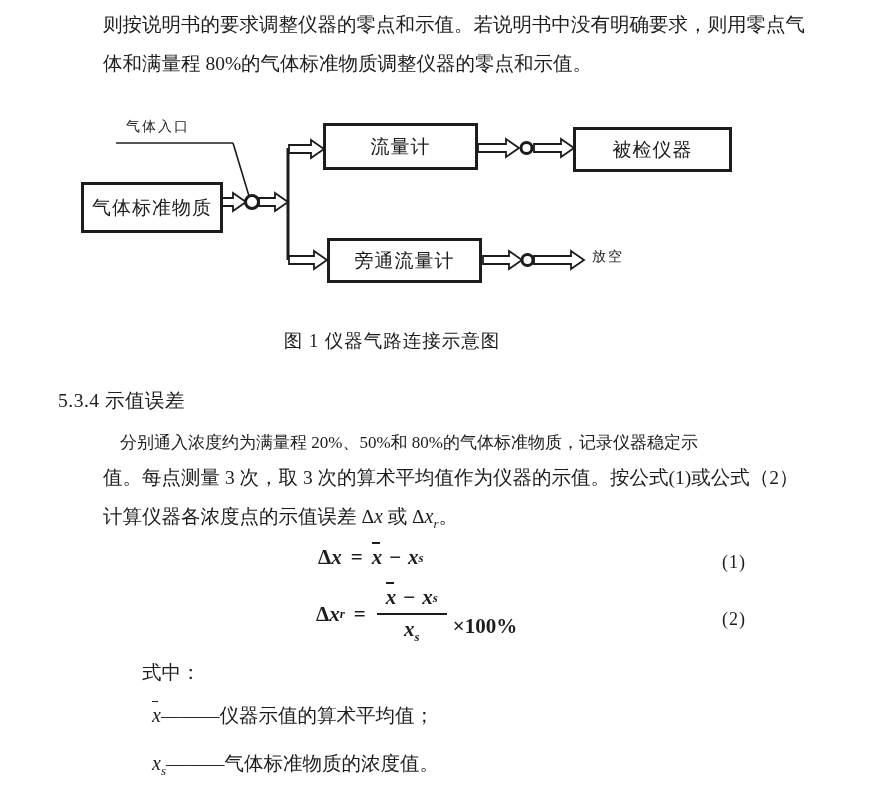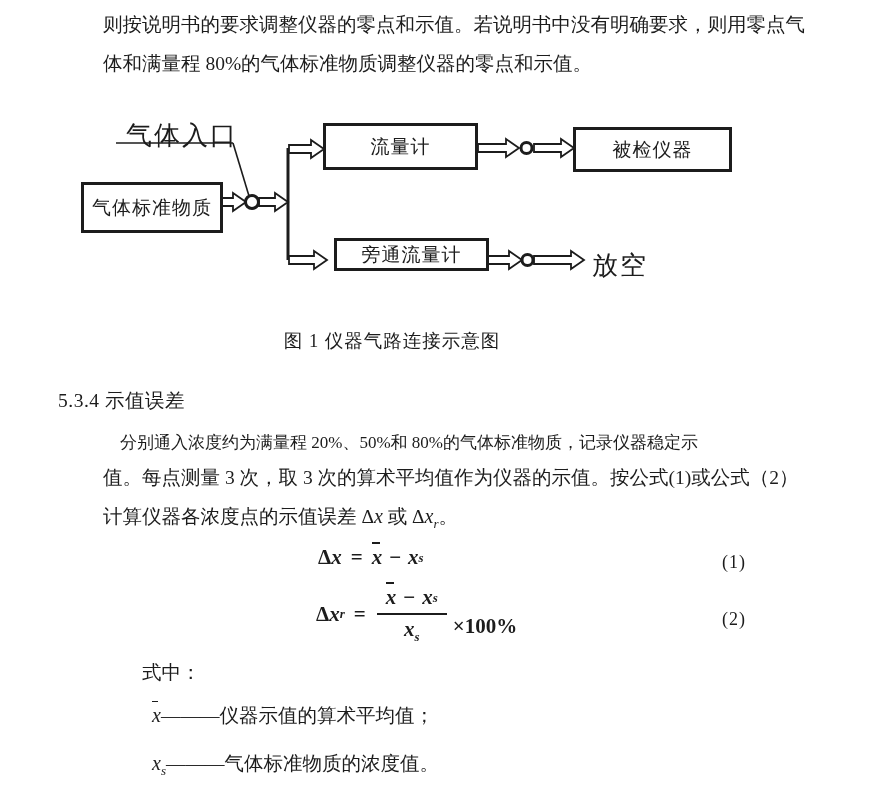--- a/index.html
+++ b/index.html
@@ -12,21 +12,21 @@
   .heading{position:absolute;font-size:19.5px;line-height:24px;white-space:nowrap;letter-spacing:.5px;}
   .caption{position:absolute;left:92px;top:328px;width:600px;text-align:center;
     font-size:18.5px;letter-spacing:1px;white-space:nowrap;}
   
   .diagram-svg{position:absolute;left:0;top:0;z-index:1;}
   .dbox{
     position:absolute;z-index:2;background:#ffffff;border:3px solid #1c1c1c;
     display:flex;align-items:center;justify-content:center;
     font-size:19px;letter-spacing:1px;box-sizing:border-box;white-space:nowrap;
   }
-  .dlabel{position:absolute;z-index:2;font-size:26px;letter-spacing:2px;white-space:nowrap;}
+  .dlabel{position:absolute;z-index:2;font-size:14px;letter-spacing:2px;white-space:nowrap;}
   
   .formula{position:absolute;display:flex;align-items:center;font-size:21px;font-weight:bold;}
   .m-delta{font-style:normal;font-weight:bold;}
   .m-var{font-style:italic;font-weight:bold;}
   .m-eq{margin:0 9px;font-weight:bold;}
   .m-op{margin:0 7px;font-weight:bold;}
   .m-sub{font-style:italic;font-size:13px;font-weight:bold;}
   .xbar{position:relative;display:inline-block;}
   .xbar::after{content:"";position:absolute;left:0;right:2px;top:-3px;border-top:2px solid #1c1c1c;}
   .frac{display:inline-flex;flex-direction:column;align-items:center;margin:0 2px;}
@@ -74,21 +74,21 @@
   </div>
 
   <div class="dbox" style="left:323px;top:123px;width:155px;height:47px">
     <span>流量计</span>
   </div>
 
   <div class="dbox" style="left:573px;top:127px;width:159px;height:45px">
     <span>被检仪器</span>
   </div>
 
-  <div class="dbox" style="left:334px;top:238px;width:155px;height:33px">
+  <div class="dbox" style="left:327px;top:238px;width:155px;height:45px">
     <span>旁通流量计</span>
   </div>
 
   <div class="dlabel" style="left:592px;top:248px">放空</div>
 
   <div class="caption">图 1  仪器气路连接示意图</div>
 
   <div class="heading" style="left:58px;top:389px">5.3.4 示值误差</div>
 
   <div class="indent-line" style="left:120px;top:431px">分别通入浓度约为满量程 20%、50%和 80%的气体标准物质，记录仪器稳定示</div>

